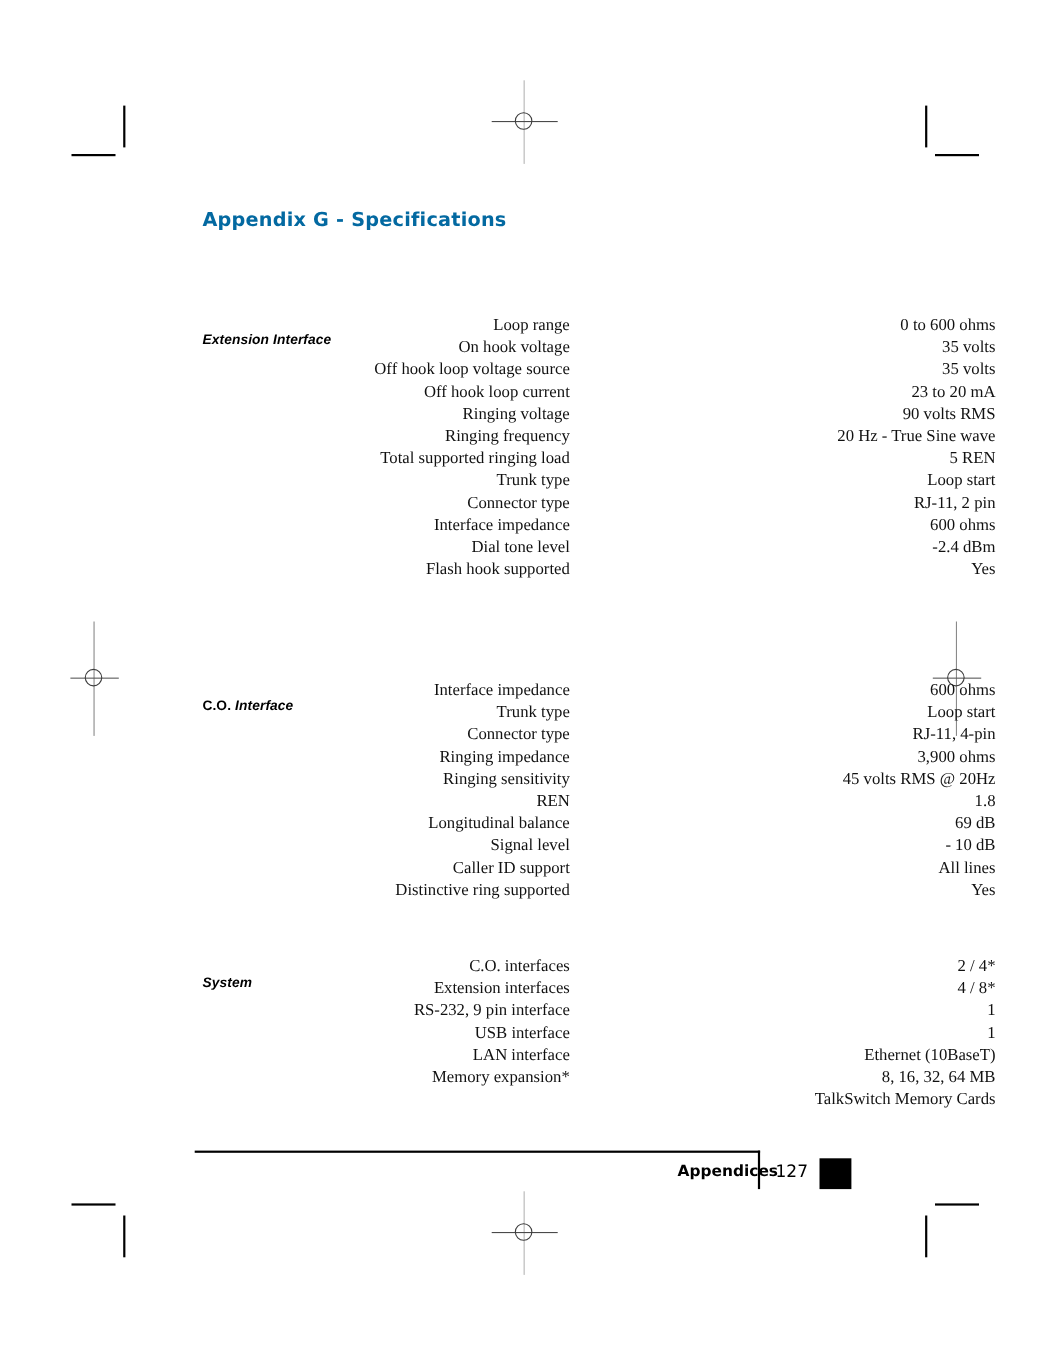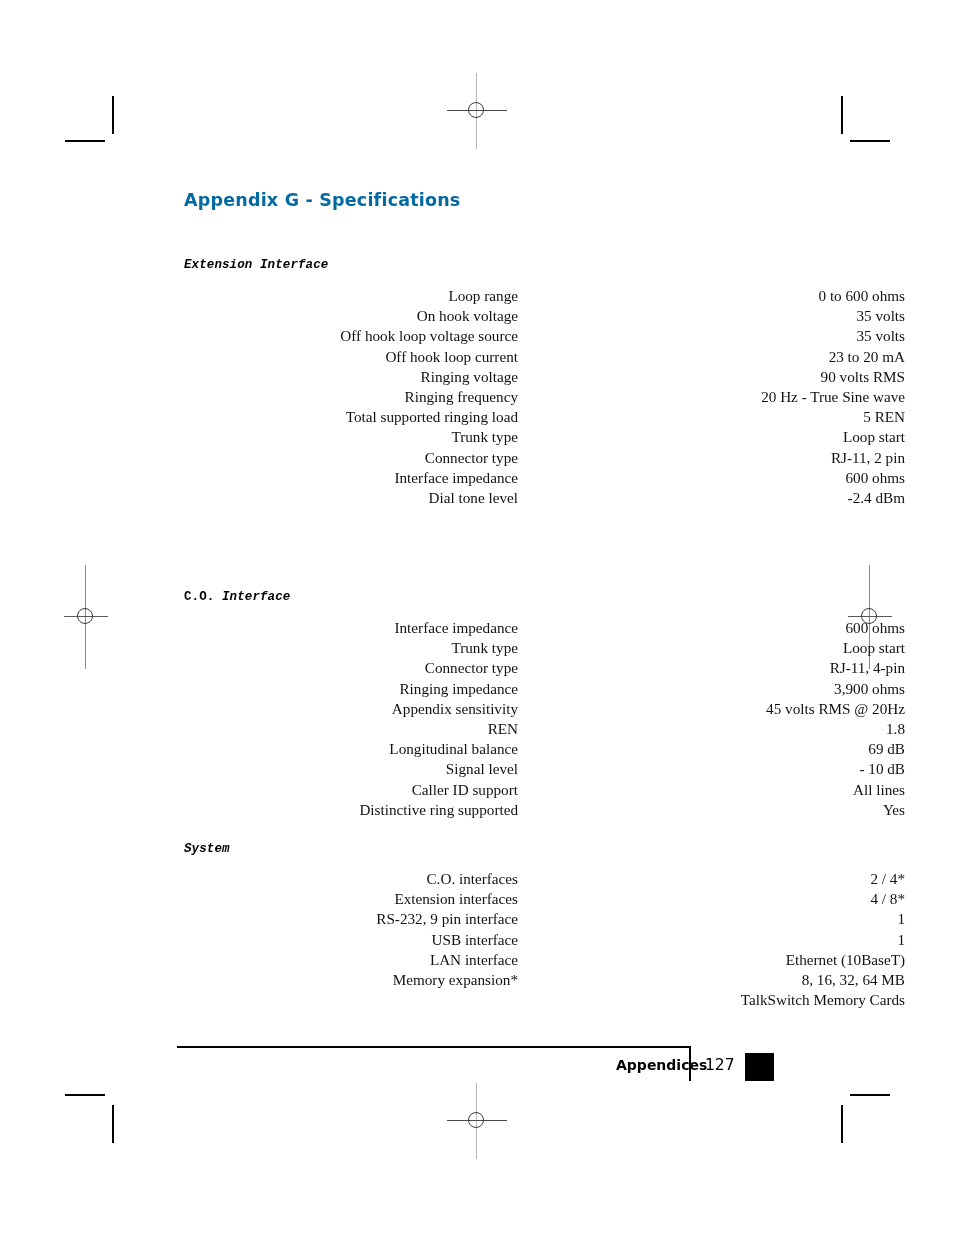--- a/index.html
+++ b/index.html
@@ -94,26 +94,27 @@
     left: 0;
     top: 0;
     width: 954px;
   }
 
   .section { position: absolute; left: 0; width: 954px; }
 
   .section-heading {
     position: absolute;
     left: 184px;
-    font-family: Liberation Mono, monospace;
+    font-family: Liberation Sans, sans-serif;
     font-weight: bold;
     font-style: italic;
     font-size: 12.5px;
     letter-spacing: 0.1px;
     white-space: nowrap;
+    margin-top: 44px;
   }
   .section-heading .upright { font-style: normal; }
 
   .spec-table {
     position: absolute;
     left: 205px;
     width: 700px;
     border-collapse: collapse;
   }
   .spec-table td {
@@ -251,20 +252,24 @@
             <td class="value">RJ-11, 2 pin</td>
           </tr>
           <tr>
             <td class="label">Interface impedance</td>
             <td class="value">600 ohms</td>
           </tr>
           <tr>
             <td class="label">Dial tone level</td>
             <td class="value">-2.4 dBm</td>
           </tr>
+          <tr>
+            <td class="label">Flash hook supported</td>
+            <td class="value">Yes</td>
+          </tr>
         </tbody>
       </table>
     </div>
     <div class="section">
       <div class="section-heading" style="top: 590px;"><span class="upright">C.O. </span><span>Interface</span></div>
       <table class="spec-table" style="top: 618px;">
         <tbody>
           <tr>
             <td class="label">Interface impedance</td>
             <td class="value">600 ohms</td>
@@ -275,21 +280,21 @@
           </tr>
           <tr>
             <td class="label">Connector type</td>
             <td class="value">RJ-11, 4-pin</td>
           </tr>
           <tr>
             <td class="label">Ringing impedance</td>
             <td class="value">3,900 ohms</td>
           </tr>
           <tr>
-            <td class="label">Appendix sensitivity</td>
+            <td class="label">Ringing sensitivity</td>
             <td class="value">45 volts RMS @ 20Hz</td>
           </tr>
           <tr>
             <td class="label">REN</td>
             <td class="value">1.8</td>
           </tr>
           <tr>
             <td class="label">Longitudinal balance</td>
             <td class="value">69 dB</td>
           </tr>

